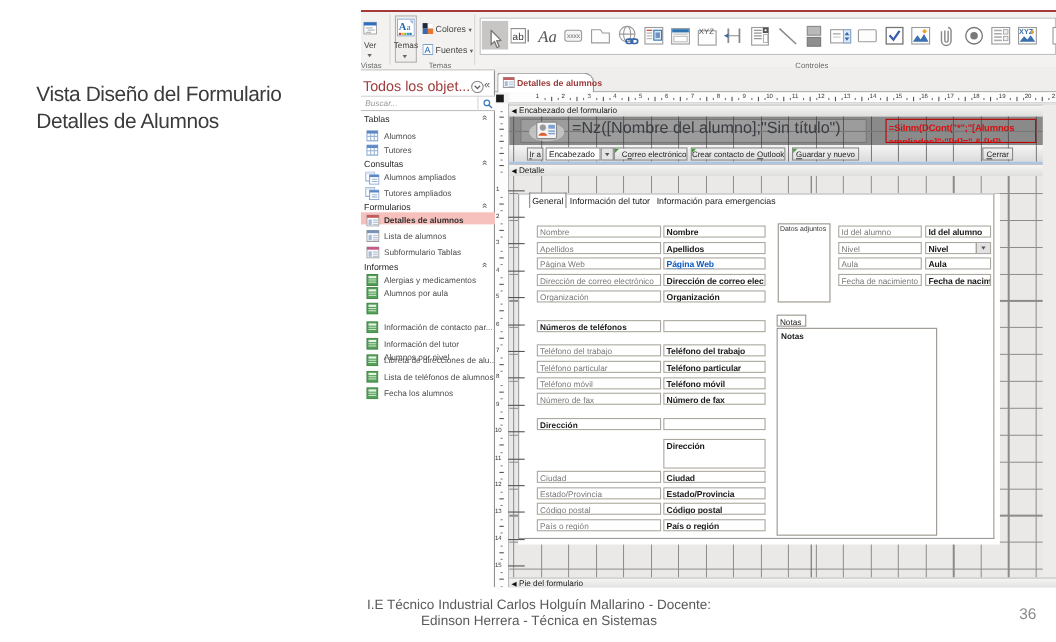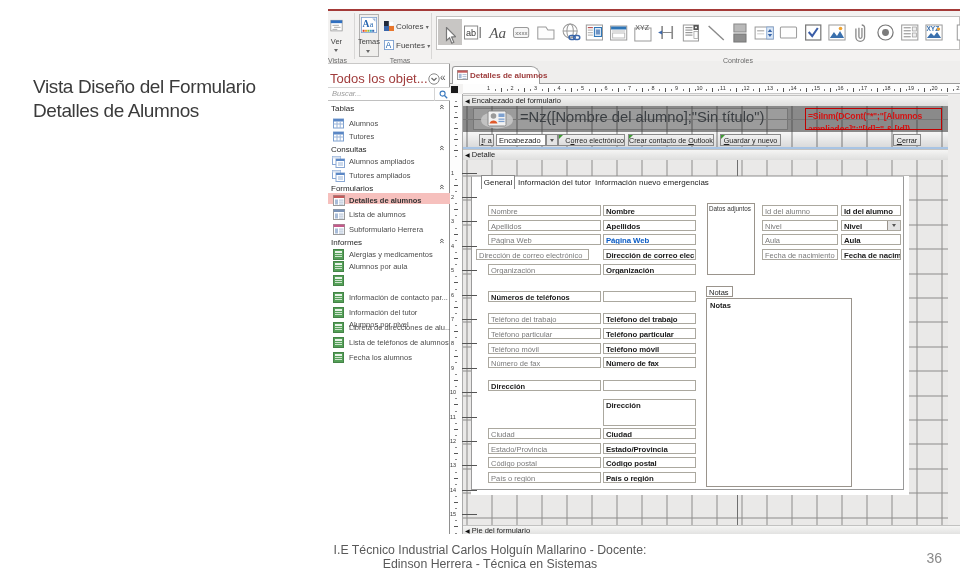--- a/index.html
+++ b/index.html
@@ -260,21 +260,21 @@
         <div class="chev" style="top:122.5px;">«</div>
       <div class="navsec" style="top:177px;">Informes</div>
         <div class="chev" style="top:177px;">«</div>
 
       <div class="navitem" style="top:58px;">Alumnos</div>
       <div class="navitem" style="top:71px;">Tutores</div>
       <div class="navitem" style="top:96px;">Alumnos ampliados</div>
       <div class="navitem" style="top:110px;">Tutores ampliados</div>
       <div class="navitem" style="top:134.5px;font-weight:bold;color:#333;">Detalles de alumnos</div>
       <div class="navitem" style="top:149px;">Lista de alumnos</div>
-      <div class="navitem" style="top:163.5px;">Subformulario Herrera</div>
+      <div class="navitem" style="top:163.5px;">Subformulario Tablas</div>
       <div class="navitem" style="top:188.5px;">Alergias y medicamentos</div>
       <div class="navitem" style="top:201px;">Alumnos por aula</div>
       <div class="navitem" style="top:215px;margin-top:44px;">Alumnos por nivel</div>
       <div class="navitem" style="top:232px;">Información de contacto par...</div>
       <div class="navitem" style="top:247px;">Información del tutor</div>
       <div class="navitem" style="top:262px;">Libreta de direcciones de alu...</div>
       <div class="navitem" style="top:277px;">Lista de teléfonos de alumnos</div>
       <div class="navitem" style="top:291.5px;">Fecha los alumnos</div>
 
       <svg class="abs" style="left:5px;top:57px" width="11" height="11" viewBox="0 0 11 11">
@@ -596,29 +596,29 @@
       <div class="secbar" style="left:13px;top:88px;width:497px;"><span style="margin-left:2px;">◀</span>&nbsp;Detalle</div>
 
       <div class="abs" style="left:13px;top:99px;width:485px;height:365px;background-color:#eae9e8;background-image:repeating-linear-gradient(to right,#8c8b8a 0 1px,transparent 1px 25px),repeating-linear-gradient(to bottom,#8c8b8a 0 1px,transparent 1px 24.4px);background-position:3.5px 0,0 15.5px;"></div>
       <div class="abs" style="left:498px;top:34px;width:12px;height:430px;background:#edeceb;"></div>
       <div class="abs" style="left:286.5px;top:99px;width:1.2px;height:365px;background:#6f6f6f;"></div>
 
       <div class="abs" style="left:21px;top:114.5px;width:437.5px;height:319px;background:#fff;"></div>
         <div class="abs" style="left:21px;top:114.5px;width:433px;height:314px;background:#fff;border:1px solid #9a9a9a;border-top-color:#c6c6c6;"></div>
       <div class="tabx" style="left:31px;top:113.5px;width:34px;height:14px;background:#fff;border:1px solid #8a8a8a;border-bottom:none;z-index:3;line-height:13px;">General</div>
       <div class="tabx" style="left:66px;width:77px;">Información del tutor</div>
-      <div class="tabx" style="left:145px;width:112px;">Información nuevo emergencias</div>
+      <div class="tabx" style="left:145px;width:112px;">Información para emergencias</div>
 
       <div class="lbl" style="left:38px;top:144px;">Nombre</div>
       <div class="txt" style="left:153px;top:144px;">Nombre</div>
       <div class="lbl" style="left:38px;top:158.7px;">Apellidos</div>
       <div class="txt" style="left:153px;top:158.7px;">Apellidos</div>
       <div class="lbl" style="left:38px;top:173.4px;">Página Web</div>
       <div class="txt" style="left:153px;top:173.4px;"><span style="color:#0a5bc4;text-decoration:underline;">Página Web</span></div>
-      <div class="lbl" style="left:26px;top:188.1px;">Dirección de correo electrónico</div>
+      <div class="lbl" style="left:38px;top:188.1px;">Dirección de correo electrónico</div>
       <div class="txt" style="left:153px;top:188.1px;">Dirección de correo elec</div>
       <div class="lbl" style="left:38px;top:202.8px;">Organización</div>
       <div class="txt" style="left:153px;top:202.8px;">Organización</div>
       <div class="lbl" style="left:38px;top:230px;font-weight:bold;color:#1a1a1a;">Números de teléfonos</div>
       <div class="txt" style="left:153px;top:230px;">&nbsp;</div>
       <div class="lbl" style="left:38px;top:252px;">Teléfono del trabajo</div>
       <div class="txt" style="left:153px;top:252px;">Teléfono del trabajo</div>
       <div class="lbl" style="left:38px;top:266.5px;">Teléfono particular</div>
       <div class="txt" style="left:153px;top:266.5px;">Teléfono particular</div>
       <div class="lbl" style="left:38px;top:281.5px;">Teléfono móvil</div>

